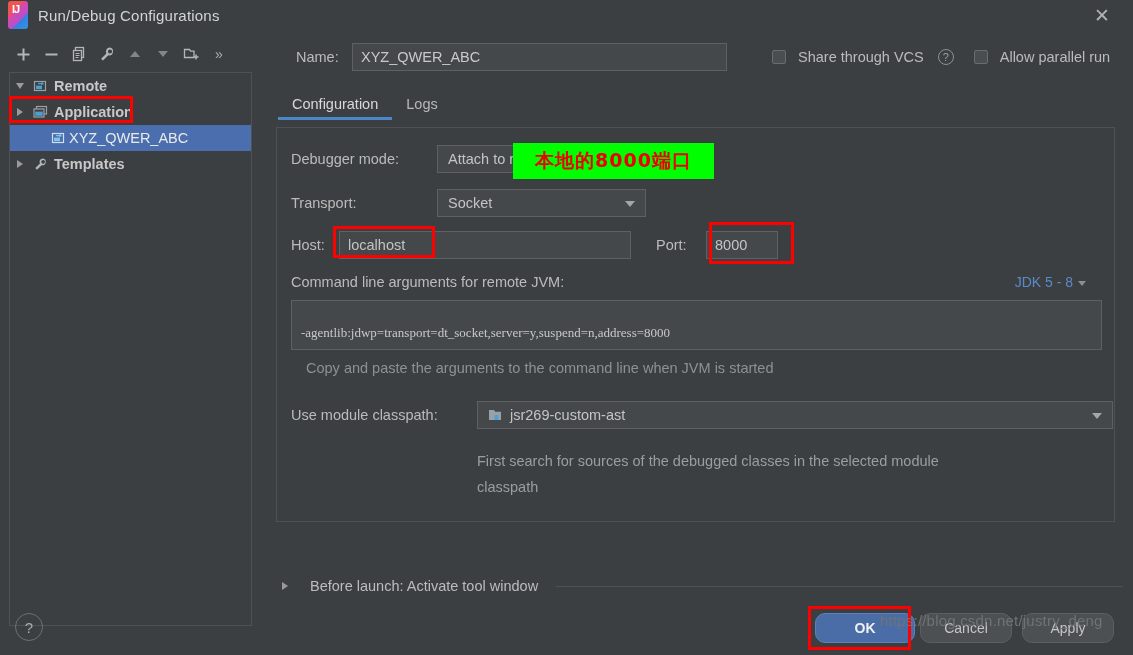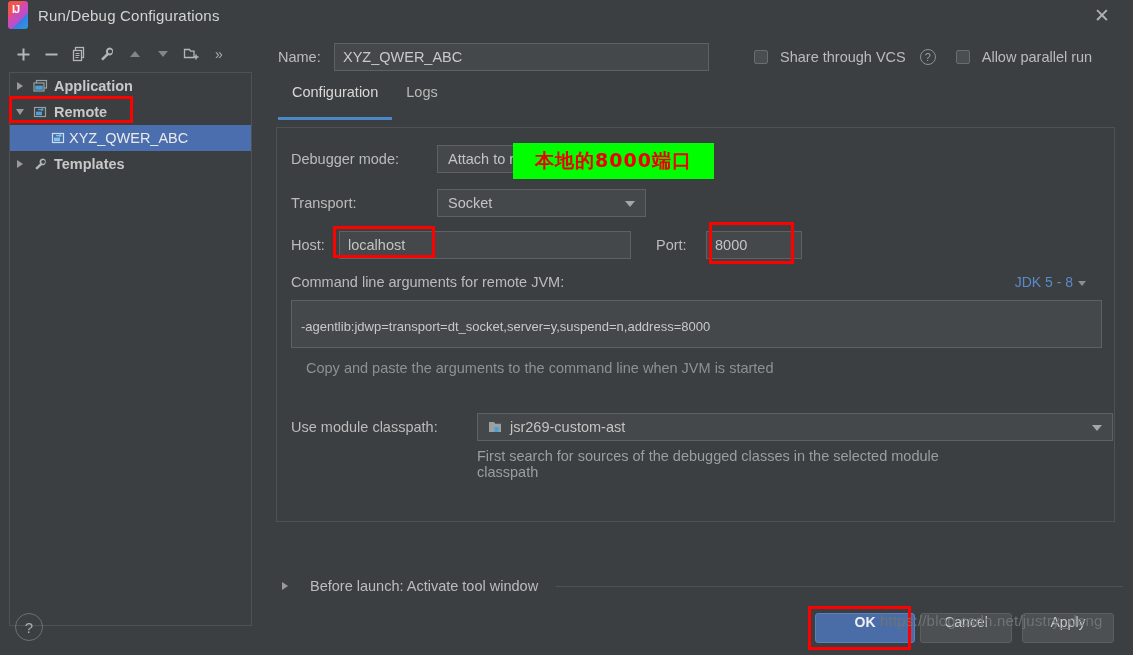--- a/index.html
+++ b/index.html
@@ -94,21 +94,21 @@
   .tree-row.child .t-label { font-weight: normal; margin-left: 1px; }
 
   
   .content { position: absolute; left: 262px; top: 30px; width: 871px; height: 595px; }
 
   .namerow {
     position: absolute; left: 16px; top: 12px;
     width: 850px; height: 30px;
     display: flex; align-items: center;
   }
-  .name-label { font-size: 14.5px; color: #bbbbbb; width: 56px; }
+  .name-label { font-size: 14.5px; color: #bbbbbb; width: 56px; margin-left: 18px; }
   .name-input {
     width: 375px; height: 28px;
     background: #45484a; border: 1px solid #5e6164;
     color: #c9c9c9; font-size: 14.5px;
     padding: 0 8px; line-height: 26px;
     font-family: "Liberation Sans", sans-serif;
   }
   .chk-group { display: flex; align-items: center; margin-left: 45px; gap: 12px; }
   .chk-box {
     width: 14px; height: 14px;
@@ -118,21 +118,21 @@
   .chk-lbl { font-size: 14.5px; color: #bbbbbb; }
   .help-circ {
     width: 16px; height: 16px; border-radius: 50%;
     border: 1px solid #8d9194; color: #9ba0a3;
     font-size: 11px; display: flex; align-items: center; justify-content: center;
     margin-left: 2px; flex:none;
   }
 
   
   .tabs { position: absolute; left: 16px; top: 58px; width: 850px; height: 32px; display:flex; align-items:flex-end; }
-  .tab { font-size: 14.5px; color: #b8b8b8; padding: 0 14px 20px 14px; cursor: default; position: relative; }
+  .tab { font-size: 14.5px; color: #b8b8b8; padding: 0 14px 8px 14px; cursor: default; position: relative; }
   .tab.active { color: #d8d8d8; }
   .tab.active::after {
     content:""; position:absolute; left:0; right:0; bottom:0; height:3px; background:#4a88c7;
   }
 
   .panel {
     position: absolute; left: 14px; top: 97px;
     width: 839px; height: 395px;
     border: 1px solid #4e5254;
     background: #3c3f41;
@@ -163,42 +163,42 @@
     position: absolute; right: 16px; top: 0;
     font-size: 14px; color: #5a8ac9; display: flex; align-items: center; gap: 5px;
   }
   .jdk-caret {
     width:0;height:0;border-left:4px solid transparent;border-right:4px solid transparent;
     border-top:5px solid #8b8f92; margin-top:2px;
   }
 
   .argbox {
     background: #45484a; border: 1px solid #5e6164;
-    color: #c8c8c8; font-family: Liberation Sans, sans-serif; font-size: 13px;
-    padding: 18px 9px;
+    color: #c8c8c8; font-family: Liberation Serif, serif; font-size: 13px;
+    padding: 24px 9px;
   }
   .hinttext { font-size: 14.5px; color: #8d9194; }
-  .desc { font-size: 14.5px; color: #9a9ea1; line-height: 16px; }
+  .desc { font-size: 14.5px; color: #9a9ea1; line-height: 26px; }
 
   .mod-icon { width:16px;height:14px;position:relative;flex:none;margin-right:6px; }
 
   
   .before {
     position: absolute; left: 16px; top: 548px; width: 845px;
     display: flex; align-items: center; gap: 18px;
   }
   .before .lbl { font-size: 14.5px; color: #bcbcbc; white-space: nowrap; }
   .before .line { flex: 1; height: 1px; background: #4e5254; }
 
   
   .btn {
     height: 30px; min-width: 88px;
-    border: 1px solid #5b5f61; border-radius: 3px;
+    border: 1px solid #5b5f61; border-radius: 10px;
     background: #4c5052; color: #c6c6c6;
-    font-size: 14px; display:flex; align-items:flex-start; justify-content:center;
+    font-size: 14px; display:flex; align-items:center; justify-content:center;
     cursor: default;
   }
   .btn.primary { background: #4a6da7; border-color: #5b81bd; color: #f0f0f0; font-weight: bold; }
 
   .help-btn {
     position: absolute; left: 15px; top: 613px;
     width: 28px; height: 28px; border-radius: 50%;
     border: 1px solid #6d7174; color: #a8acaf;
     display:flex; align-items:center; justify-content:center; font-size: 15px;
   }
@@ -270,49 +270,49 @@
       <div class="tb-btn">
         <svg width="17" height="16" viewBox="0 0 17 16">
           <path d="M1.5 3.5h5l1.2 1.6h3.3v6.4H1.5z" fill="none" stroke="#b2b6b9" stroke-width="1.3"></path>
           <path d="M13 8.5v5M10.5 11h5" stroke="#b2b6b9" stroke-width="1.5"></path>
         </svg>
       </div>
       <div class="tb-btn" style="font-size:14px;color:#a9adb0;">»</div>
     </div>
 
     <div class="tree">
+
+      <div class="tree-row">
+        <div class="tw">
+            <div class="tri-down"></div>
+          </div>
+        <div class="t-icon">
+          <svg width="15" height="14" viewBox="0 0 15 14">
+            <rect x="1.5" y="2.5" width="11" height="9" fill="none" stroke="#9aa0a4" stroke-width="1.2"></rect>
+            <rect x="3" y="6.6" width="6" height="3.6" fill="#4a9fd4"></rect>
+            <path d="M5 4.6h5l-1.4-1.4M9.8 4.6l-1.3 1.3" stroke="#4a9fd4" stroke-width="1.1" fill="none"></path>
+          </svg>
+        </div>
+        <div class="t-label">Remote</div>
+      </div>
 
       <div class="tree-row">
         <div class="tw">
             <div class="tri-right"></div>
           </div>
         <div class="t-icon">
           <svg width="15" height="14" viewBox="0 0 15 14">
             <rect x="3.5" y="1.5" width="10" height="7.5" fill="none" stroke="#9aa0a4" stroke-width="1.2"></rect>
             <rect x="1" y="4" width="10" height="8" fill="#3c3f41" stroke="#9aa0a4" stroke-width="1.2"></rect>
             <rect x="2.2" y="6.6" width="7.6" height="4.2" fill="#4a9fd4"></rect>
           </svg>
         </div>
         <div class="t-label">Application</div>
       </div>
 
-      <div class="tree-row">
-        <div class="tw">
-            <div class="tri-down"></div>
-          </div>
-        <div class="t-icon">
-          <svg width="15" height="14" viewBox="0 0 15 14">
-            <rect x="1.5" y="2.5" width="11" height="9" fill="none" stroke="#9aa0a4" stroke-width="1.2"></rect>
-            <rect x="3" y="6.6" width="6" height="3.6" fill="#4a9fd4"></rect>
-            <path d="M5 4.6h5l-1.4-1.4M9.8 4.6l-1.3 1.3" stroke="#4a9fd4" stroke-width="1.1" fill="none"></path>
-          </svg>
-        </div>
-        <div class="t-label">Remote</div>
-      </div>
-
       <div class="tree-row selected child" style="padding-left:38px;">
         <div class="t-icon">
           <svg width="15" height="14" viewBox="0 0 15 14">
             <rect x="1.5" y="2.5" width="11" height="9" fill="none" stroke="#d3dced" stroke-width="1.2"></rect>
             <rect x="3" y="6.6" width="6" height="3.6" fill="#7fc4ee"></rect>
             <path d="M5 4.6h5l-1.4-1.4M9.8 4.6l-1.3 1.3" stroke="#7fc4ee" stroke-width="1.1" fill="none"></path>
           </svg>
         </div>
         <div class="t-label">XYZ_QWER_ABC</div>
       </div>
@@ -376,40 +376,40 @@
           <span class="caret"></span>
         </div>
       </div>
 
       <div class="row" style="left:14px; top:103px;">
         <div class="flabel" style="width:48px;">Host:</div>
         <div class="txtinput" style="width:292px;">
           <span>localhost</span>
         </div>
         <div class="flabel" style="width:50px; margin-left:25px;">Port:</div>
-        <div class="txtinput" style="width:96px;">
+        <div class="txtinput" style="width:72px;">
           <span>8000</span>
         </div>
       </div>
 
       <div style="position:absolute; left:14px; top:146px; width:811px; height:22px;">
         <div class="flabel">Command line arguments for remote JVM:</div>
         <div class="jdk-link">
           <span>JDK 5 - 8</span>
           <span class="jdk-caret"></span>
         </div>
       </div>
 
       <div class="argbox" style="position:absolute; left:14px; top:172px; width:811px; height:48px;">
         <span>-agentlib:jdwp=transport=dt_socket,server=y,suspend=n,address=8000</span>
       </div>
 
       <div class="hinttext" style="position:absolute; left:14px; top:232px;margin-left:15px;">Copy and paste the arguments to the command line when JVM is started</div>
 
-      <div class="row" style="left:14px; top:285px;">
+      <div class="row" style="left:14px; top:273px;">
         <div class="flabel" style="width:186px;">Use module classpath:</div>
         <div class="combo" style="width:636px;">
           <span class="mod-icon">
             <svg width="16" height="14" viewBox="0 0 16 14">
               <path d="M1 2h5l1.3 1.8H13V12H1z" fill="#9aa0a4"></path>
               <rect x="6.5" y="7" width="4" height="5" fill="#4a9fd4"></rect>
             </svg>
           </span>
           <span>jsr269-custom-ast</span>
           <span class="caret"></span>

